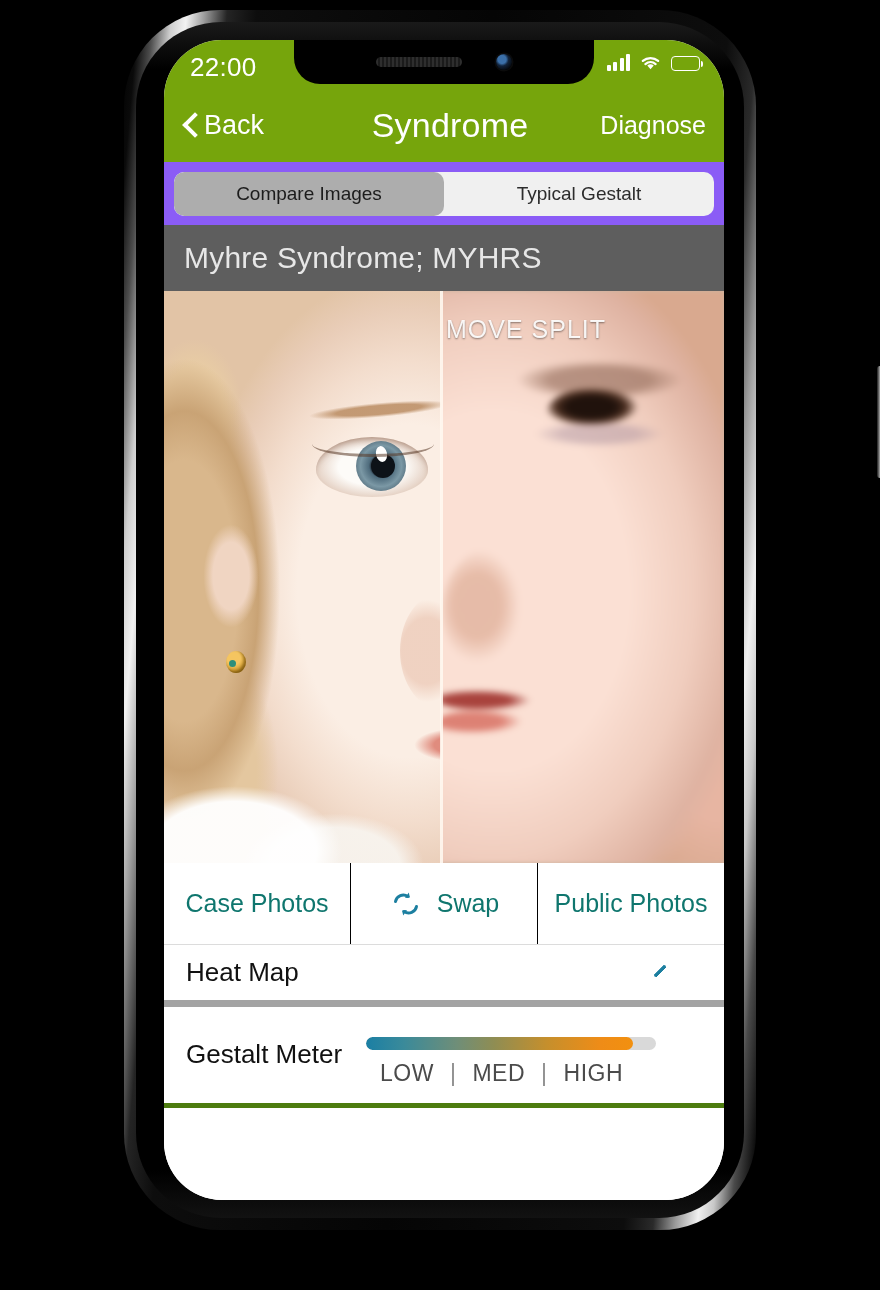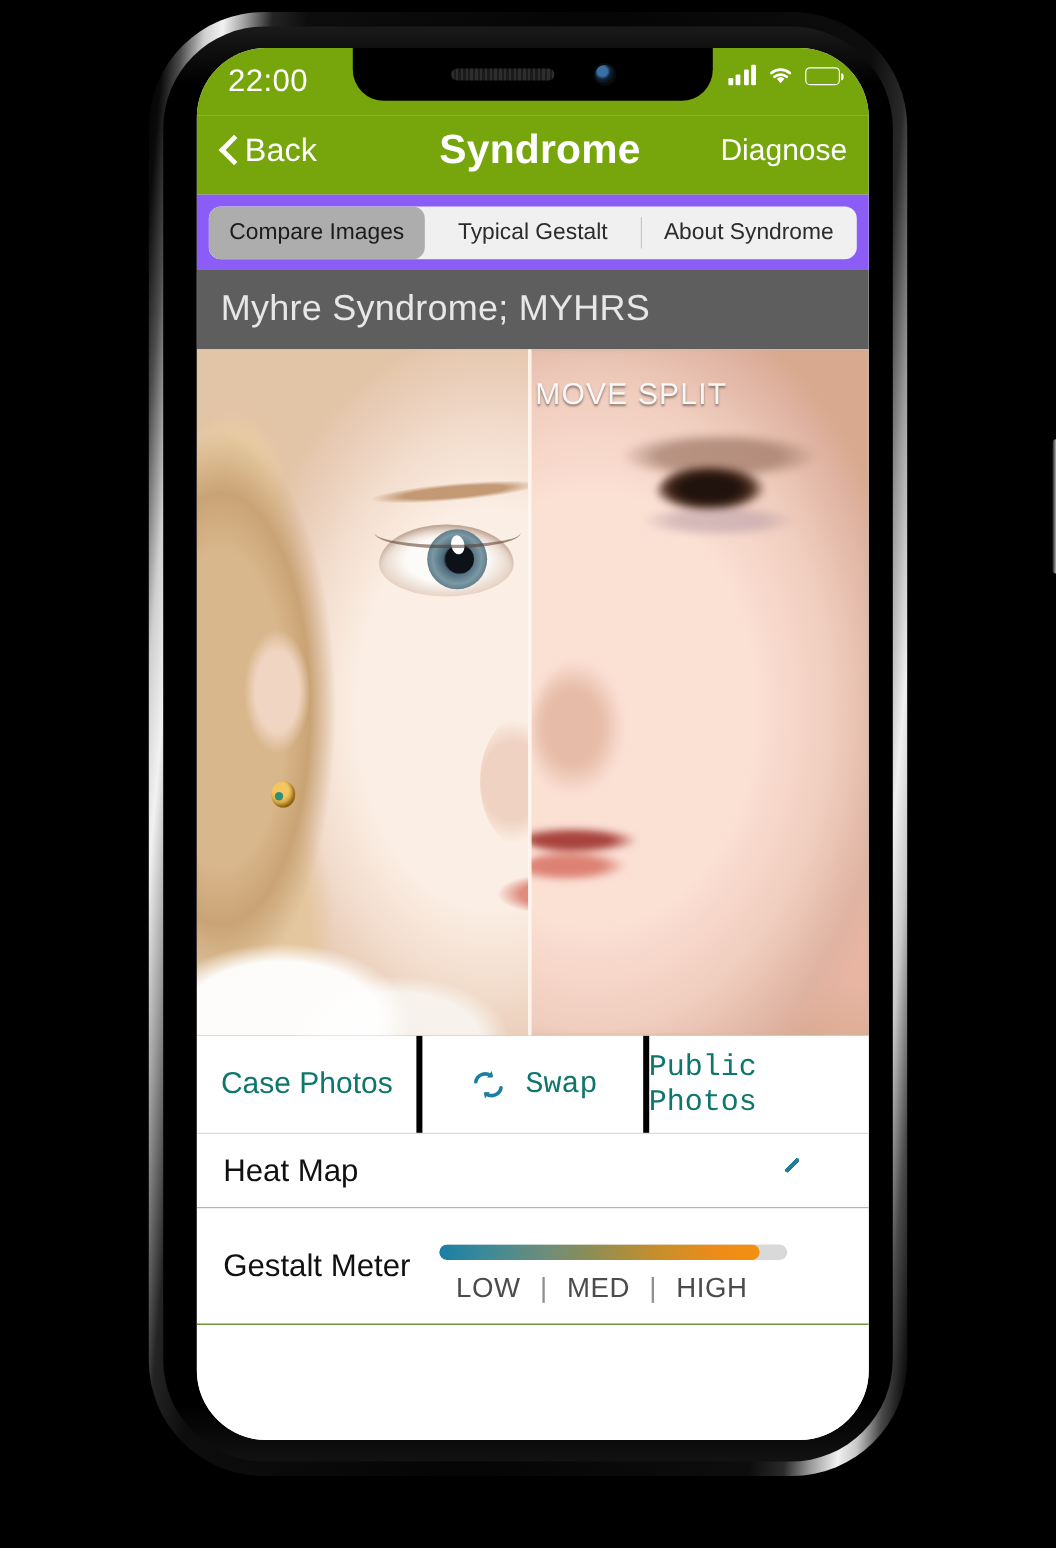--- a/index.html
+++ b/index.html
@@ -123,21 +123,21 @@
   }
   #chevron-left-icon::before {
     content: ""; position: absolute; left: 4px; top: 4px;
     width: 14px; height: 14px;
     border-left: 4.5px solid #fff; border-bottom: 4.5px solid #fff;
     transform: rotate(45deg);
   }
   #back-label { font-size: 27px; font-weight: 400; }
   #nav-title {
     position: absolute; left: 0; right: 0;
-    text-align: center; font-size: 34px; font-weight: 700;
+    text-align: center; font-size: 34px; font-weight: 400;
     pointer-events: none; letter-spacing: .2px; margin-left: 12px;
   }
   #diagnose-button {
     margin-left: auto; font-size: 25px; cursor: pointer; z-index: 2;
   }
 
   
   #segmented-wrap {
     background: #8b5cf6;
     padding: 10px 10px 9px 10px;
@@ -337,45 +337,45 @@
     background: #fff;
     border-bottom: 1px solid #dcdcdc;
   }
   .source-cell {
     flex: 1;
     display: flex; align-items: center; justify-content: center;
     gap: 14px;
     font-size: 25px; color: #0f766e;
     cursor: pointer;
   }
-  .source-cell + .source-cell { border-left: 5px solid #000000; font-family: Liberation Mono, monospace; }
+  .source-cell + .source-cell { border-left: 1px solid #000000; }
   #swap-icon { width: 34px; height: 32px; display: block; }
 
   
   #heat-map-row {
     height: 62px; background: #fff;
     display: flex; align-items: center;
     padding: 0 22px;
-    border-bottom: 1px solid #a3a3a3;
+    border-bottom: 7px solid #a3a3a3;
     position: relative;
   }
   #heat-map-label { font-size: 26px; color: #111; }
   #heat-map-toggle {
     position: absolute; right: 58px; top: 20px;
     width: 12px; height: 12px;
     background: linear-gradient(135deg, rgba(255,255,255,0) 40%, #1c7fa0 42%, #1c7fa0 60%, rgba(255,255,255,0) 62%);
     border-radius: 2px;
     cursor: pointer;
   }
 
   
   #gestalt-row {
     background: #fff;
     padding: 12px 22px 16px 22px;
-    border-bottom: 1px solid #4d7c0f;
+    border-bottom: 5px solid #4d7c0f;
     display: flex; align-items: flex-start; position: relative;
     min-height: 78px;
   }
   #gestalt-label {
     font-size: 26px; color: #111; margin-top: 20px; white-space: nowrap;
   }
   #gestalt-meter-area {
     margin-left: 24px; margin-top: 18px; flex: 1; max-width: 290px;
   }
   #gestalt-track {
@@ -450,23 +450,20 @@
       </div>
 
       <div id="segmented-wrap">
         <div id="segmented-control">
           <div class="segment selected">
             <span>Compare Images</span>
           </div>
           <div class="segment after-selected">
             <span>Typical Gestalt</span>
           </div>
-          <div class="segment">
-            <span>About Syndrome</span>
-          </div>
         </div>
       </div>
 
       <div id="syndrome-bar">
         <span id="syndrome-name">Myhre Syndrome; MYHRS</span>
       </div>
 
       <div id="image-compare">
 
         <div class="half" id="left-photo" style="width: 277px;">

